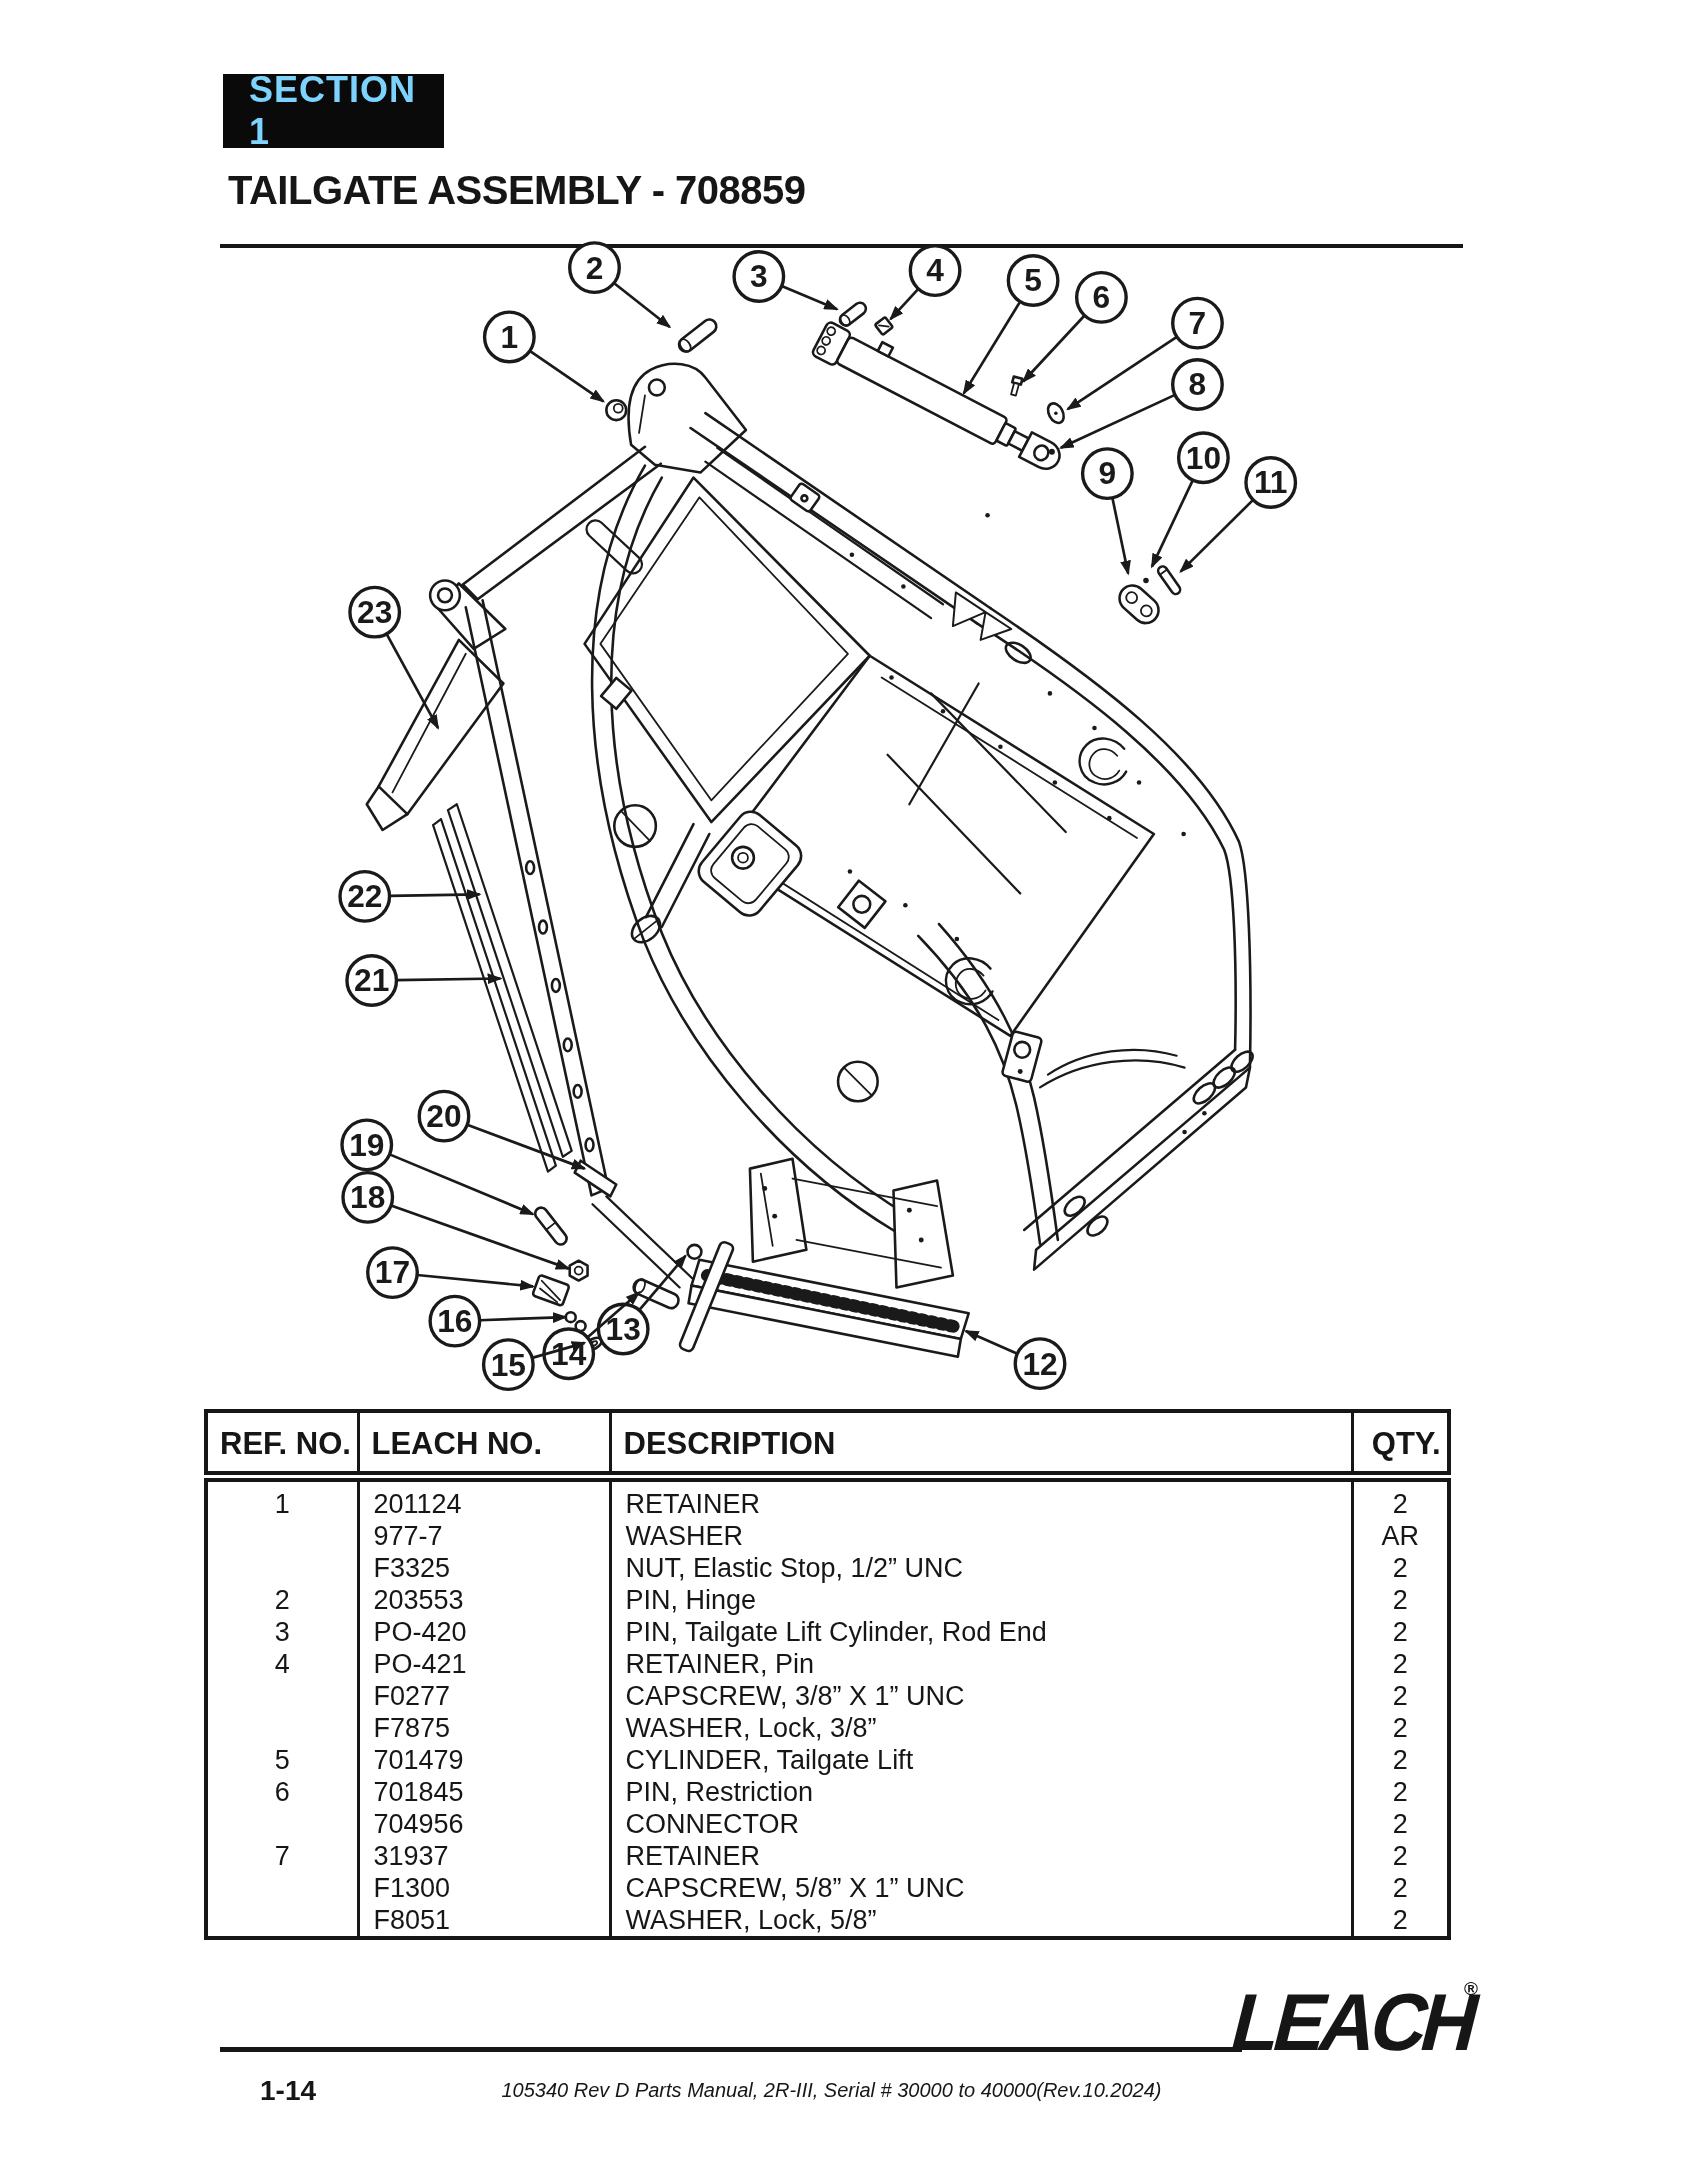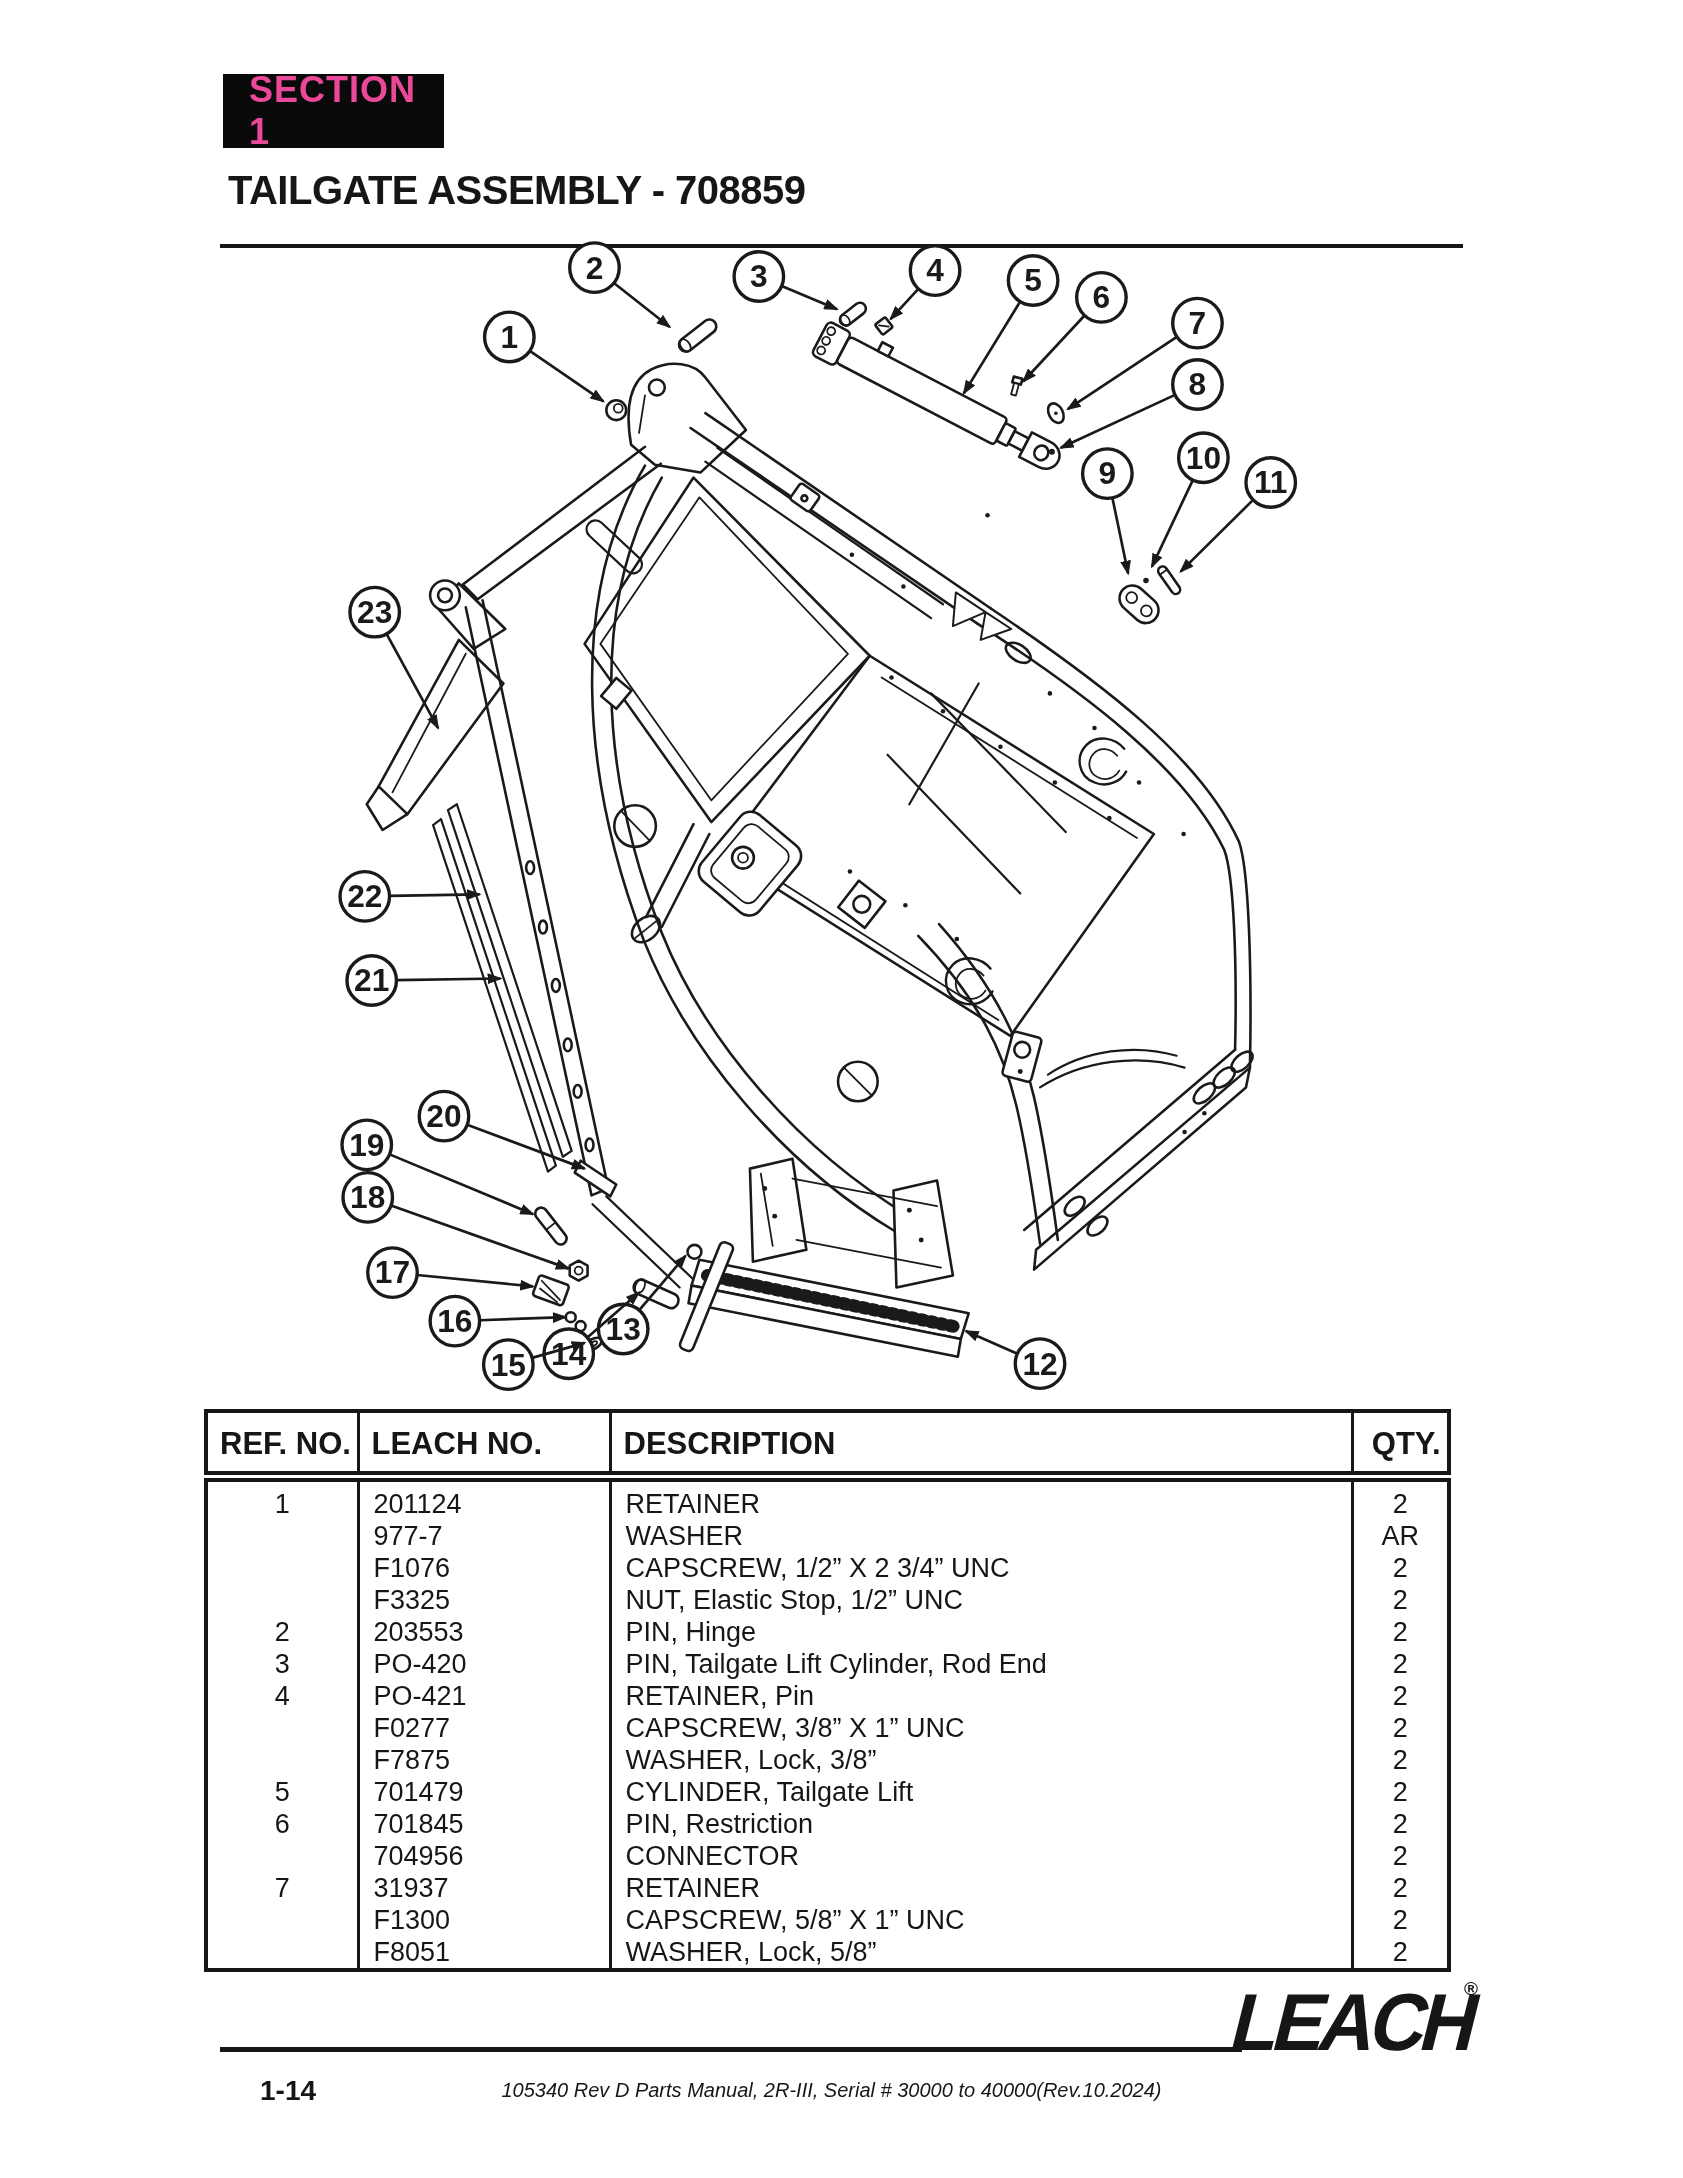--- a/index.html
+++ b/index.html
@@ -1,20 +1,20 @@
 <!DOCTYPE html>
 <html><head>
 <meta charset="utf-8">
 <style>
   html,body{margin:0;padding:0;}
   body{width:1683px;height:2178px;background:#ffffff;font-family:"Liberation Sans",sans-serif;color:#161616;}
   .page{position:relative;width:1683px;height:2178px;background:#fff;overflow:hidden;}
 
   .section-badge{position:absolute;left:223px;top:74px;width:221px;height:74px;background:#0a0a0a;
-    color:#ec4899;font-weight:bold;font-size:36px;letter-spacing:1px;display:flex;align-items:center;
+    color:#7dd3fc;font-weight:bold;font-size:36px;letter-spacing:1px;display:flex;align-items:center;
     padding-left:26px;box-sizing:border-box;}
   .page-title{position:absolute;left:228px;top:168px;font-size:40px;font-weight:bold;letter-spacing:-0.5px;white-space:nowrap;}
   .title-rule{position:absolute;left:220px;top:244px;width:1243px;height:4px;background:#161616;}
 
   .diagram-svg{position:absolute;left:238px;top:231px;width:1109px;height:1200px;}
   .art{stroke:#1a1a1a;fill:none;stroke-width:2.6;stroke-linejoin:round;stroke-linecap:round;}
   .thin{stroke-width:1.8;}
   .dot{fill:#1a1a1a;stroke:none;}
   .balloon{fill:#fff;stroke:#1a1a1a;stroke-width:3.4;}
   .balloon-num{fill:#1a1a1a;font-family:"Liberation Sans",sans-serif;font-weight:bold;font-size:32px;text-anchor:middle;}
@@ -378,26 +378,20 @@
           <td class="c-qty">2</td>
         </tr>
         <tr>
           <td class="c-ref"></td>
           <td class="c-part">977-7</td>
           <td class="c-desc">WASHER</td>
           <td class="c-qty">AR</td>
         </tr>
         <tr>
           <td class="c-ref"></td>
-          <td class="c-part">F1076</td>
-          <td class="c-desc">CAPSCREW, 1/2” X 2 3/4” UNC</td>
-          <td class="c-qty">2</td>
-        </tr>
-        <tr>
-          <td class="c-ref"></td>
           <td class="c-part">F3325</td>
           <td class="c-desc">NUT, Elastic Stop, 1/2” UNC</td>
           <td class="c-qty">2</td>
         </tr>
         <tr>
           <td class="c-ref">2</td>
           <td class="c-part">203553</td>
           <td class="c-desc">PIN, Hinge</td>
           <td class="c-qty">2</td>
         </tr>

